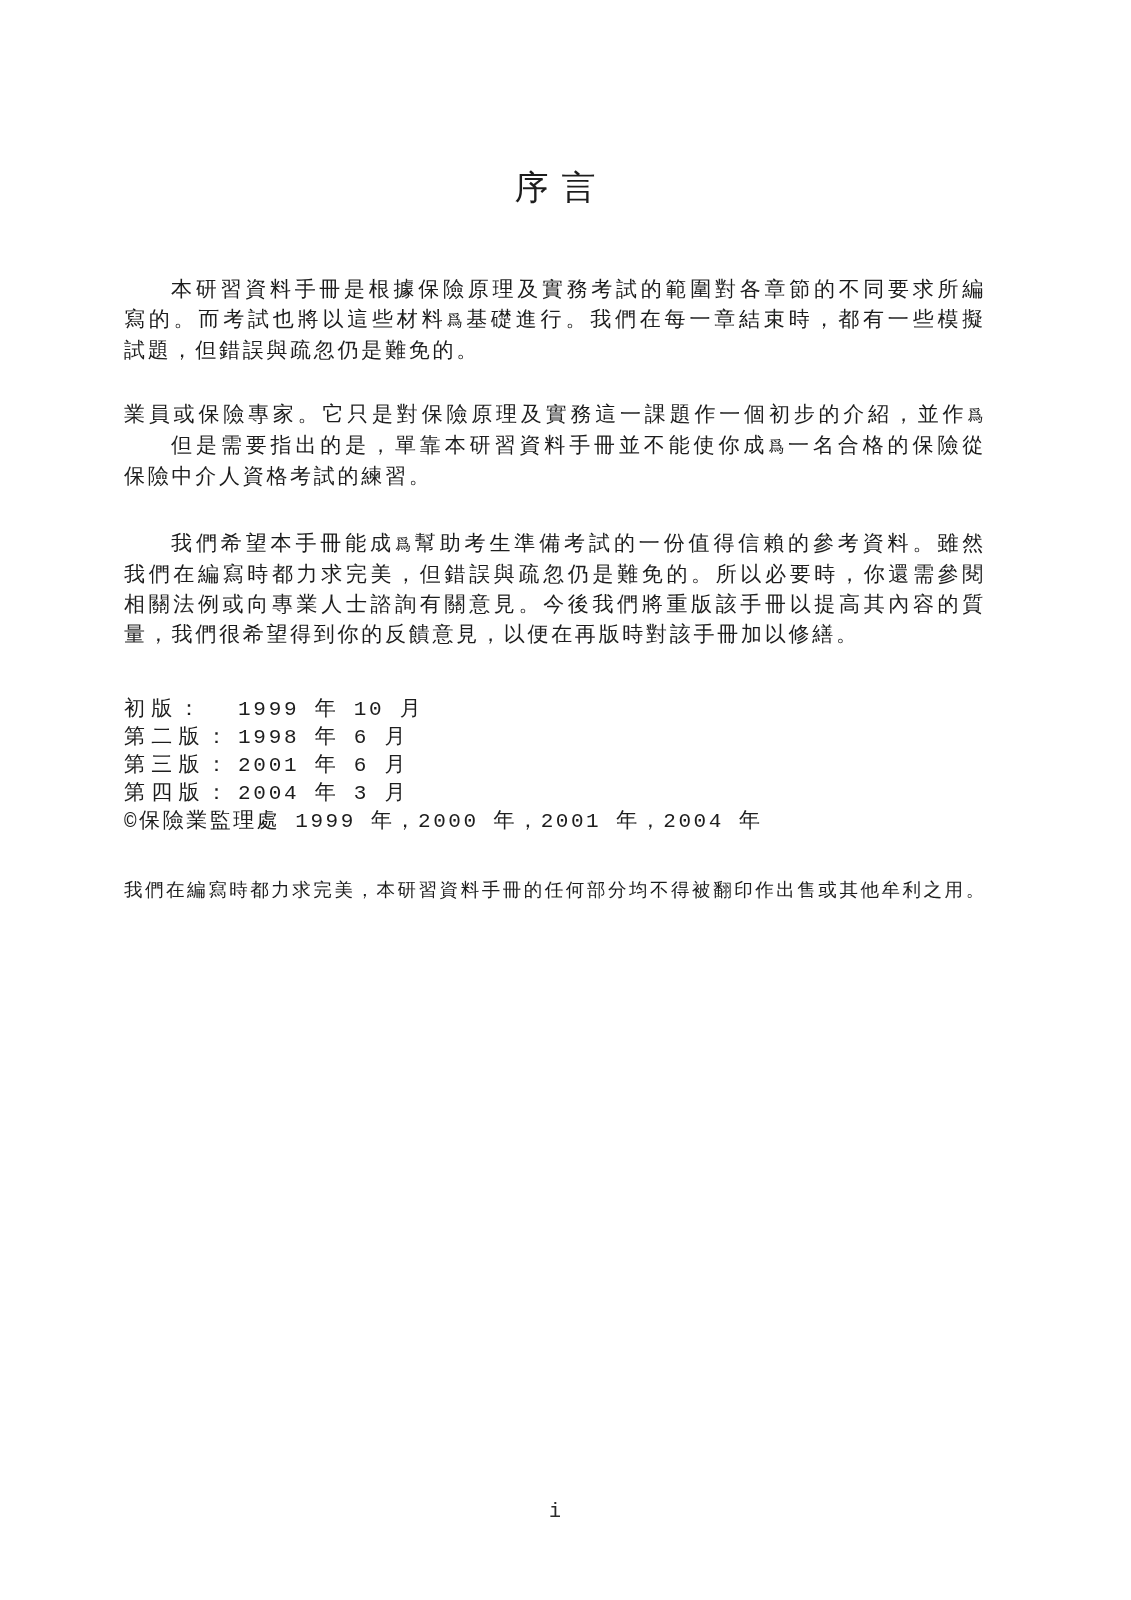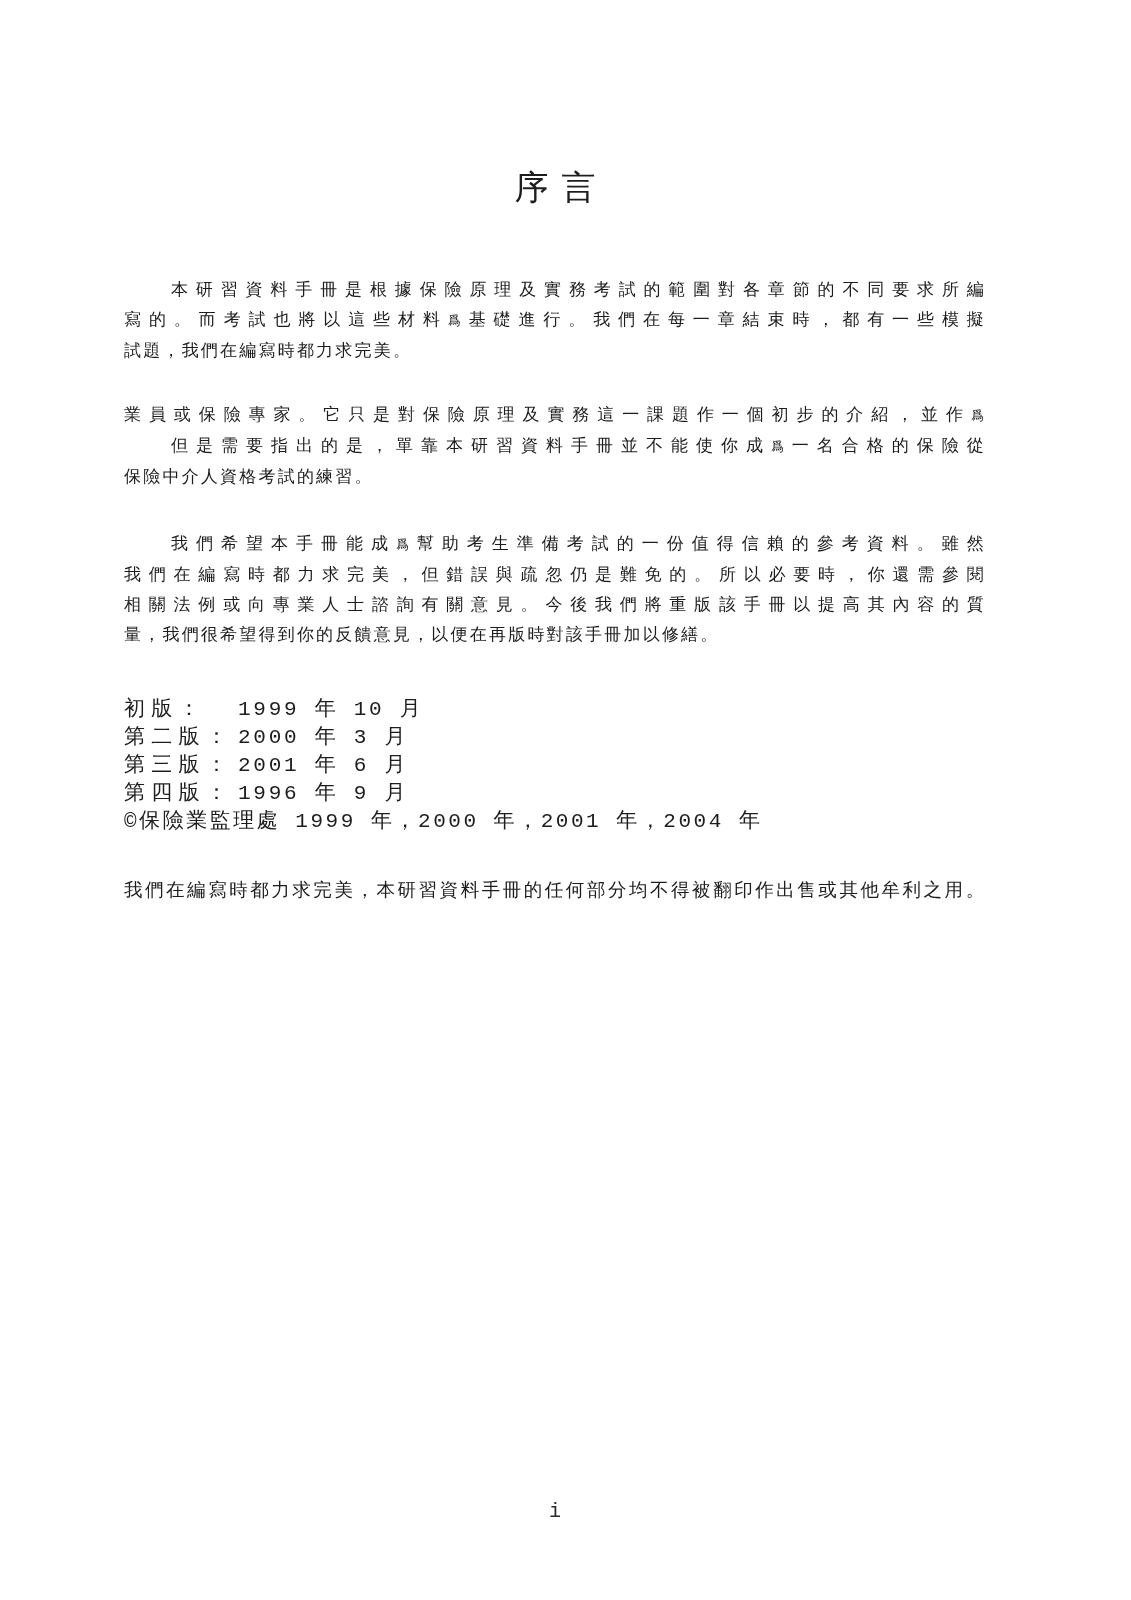--- a/index.html
+++ b/index.html
@@ -20,21 +20,21 @@
   .doc-title {
     padding-top: 168px;
     text-align: center;
     font-size: 34px;
     line-height: 44px;
     letter-spacing: 0.38em;
     padding-left: 0.38em; 
     font-weight: 400;
   }
   .para {
-    font-size: 17px;
+    font-size: 21px;
     line-height: 30px;
     letter-spacing: 0.13em;
   }
   .p1 { margin-top: 64px; }
   .p2 { margin-top: 34px; }
   .p3 { margin-top: 37px; }
   .line { text-align: justify; text-justify: inter-character; }
   .jl   { text-align-last: justify; }
   .ll   { text-align-last: left; }
   .first { text-indent: 47px; }
@@ -80,21 +80,21 @@
 <body>
 
 <div class="page">
   <div class="content">
 
     <div class="doc-title">序言</div>
 
     <div class="para p1">
       <div class="line jl first">本研習資料手冊是根據保險原理及實務考試的範圍對各章節的不同要求所編</div>
       <div class="line jl">寫的。而考試也將以這些材料<span class="glyph-sub">爲</span>基礎進行。我們在每一章結束時，都有一些模擬</div>
-      <div class="line ll">試題，我們在編寫時都力求完美。</div>
+      <div class="line ll">試題，但錯誤與疏忽仍是難免的。</div>
     </div>
 
     <div class="para p2">
       <div class="line jl">業員或保險專家。它只是對保險原理及實務這一課題作一個初步的介紹，並作<span class="glyph-sub">爲</span></div>
       <div class="line jl first">但是需要指出的是，單靠本研習資料手冊並不能使你成<span class="glyph-sub">爲</span>一名合格的保險從</div>
       <div class="line ll">保險中介人資格考試的練習。</div>
     </div>
 
     <div class="para p3">
       <div class="line jl first">我們希望本手冊能成<span class="glyph-sub">爲</span>幫助考生準備考試的一份值得信賴的參考資料。雖然</div>
@@ -103,29 +103,29 @@
       <div class="line ll">量，我們很希望得到你的反饋意見，以便在再版時對該手冊加以修繕。</div>
     </div>
 
     <div class="editions">
       <div class="ed-row">
         <span class="ed-label">初版：</span>
         <span class="ed-value">1999 年 10 月</span>
       </div>
       <div class="ed-row">
         <span class="ed-label">第二版：</span>
-        <span class="ed-value">2000 年 3 月</span>
+        <span class="ed-value">1998 年 6 月</span>
       </div>
       <div class="ed-row">
         <span class="ed-label">第三版：</span>
         <span class="ed-value">2001 年 6 月</span>
       </div>
       <div class="ed-row">
         <span class="ed-label">第四版：</span>
-        <span class="ed-value">1996 年 9 月</span>
+        <span class="ed-value">2004 年 3 月</span>
       </div>
     </div>
 
     <div class="copyright">©保險業監理處 1999 年，2000 年，2001 年，2004 年</div>
 
     <div class="disclaimer">我們在編寫時都力求完美，本研習資料手冊的任何部分均不得被翻印作出售或其他牟利之用。</div>
 
   </div>
 
   <div class="page-num">i</div>

